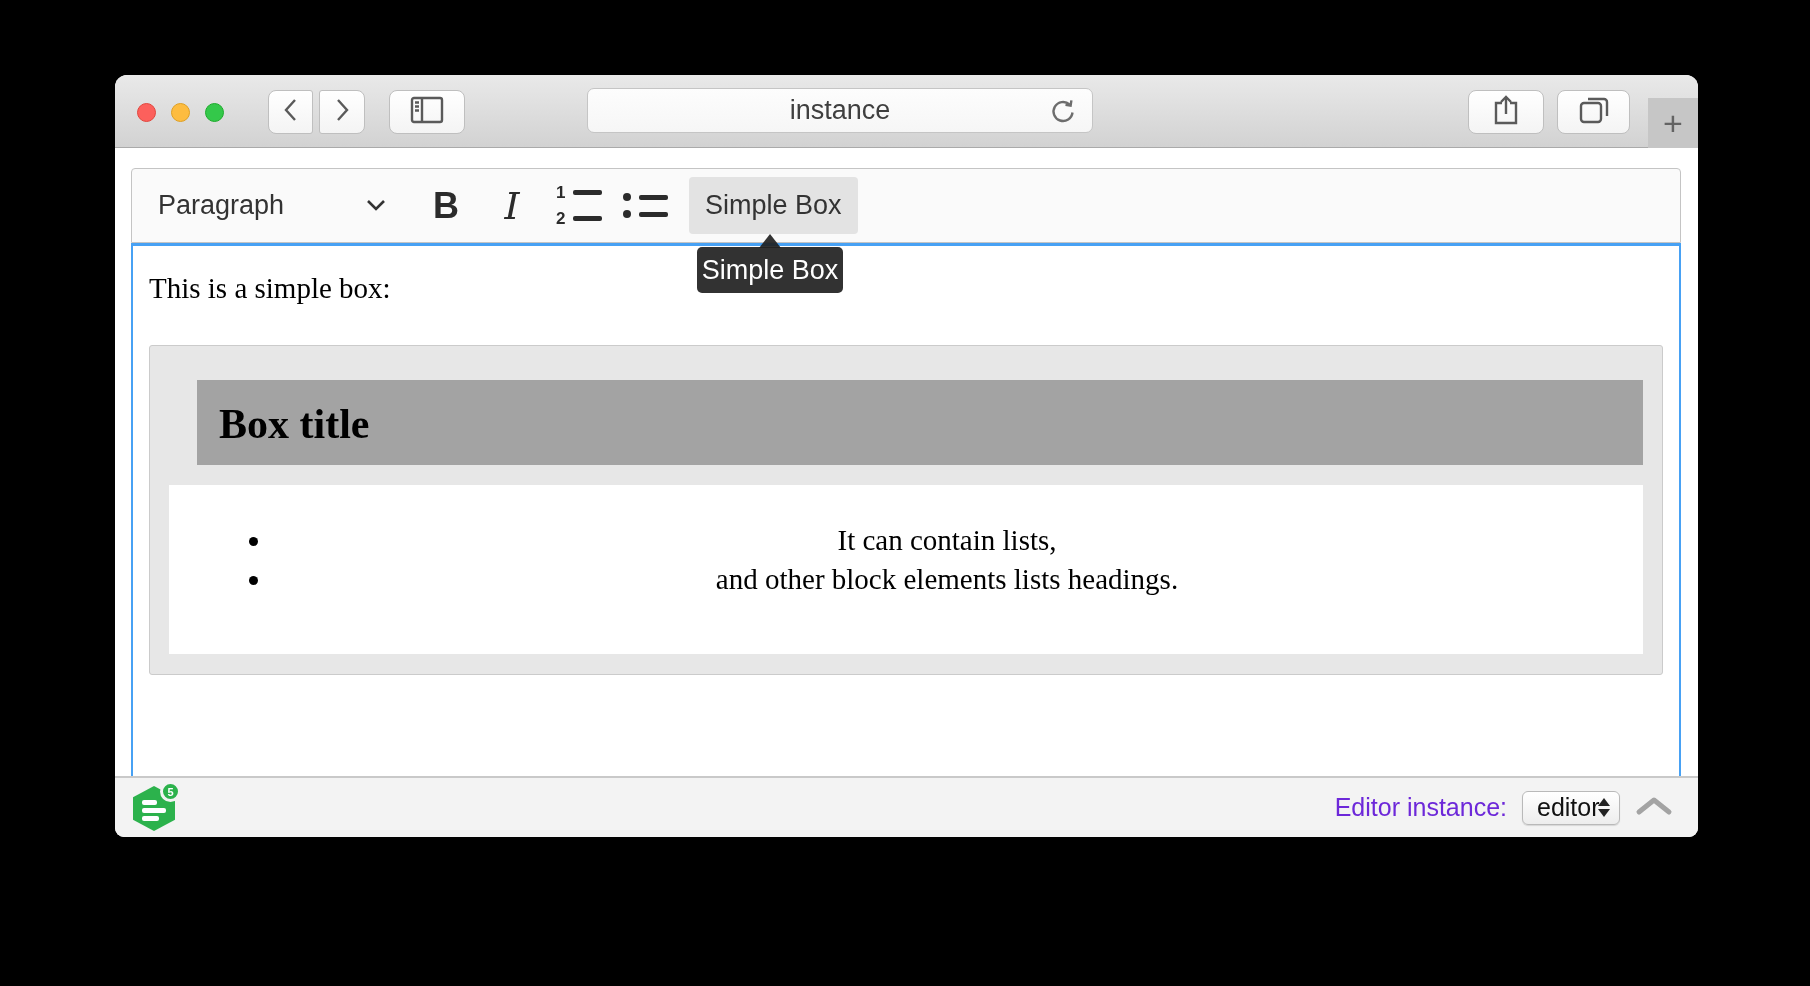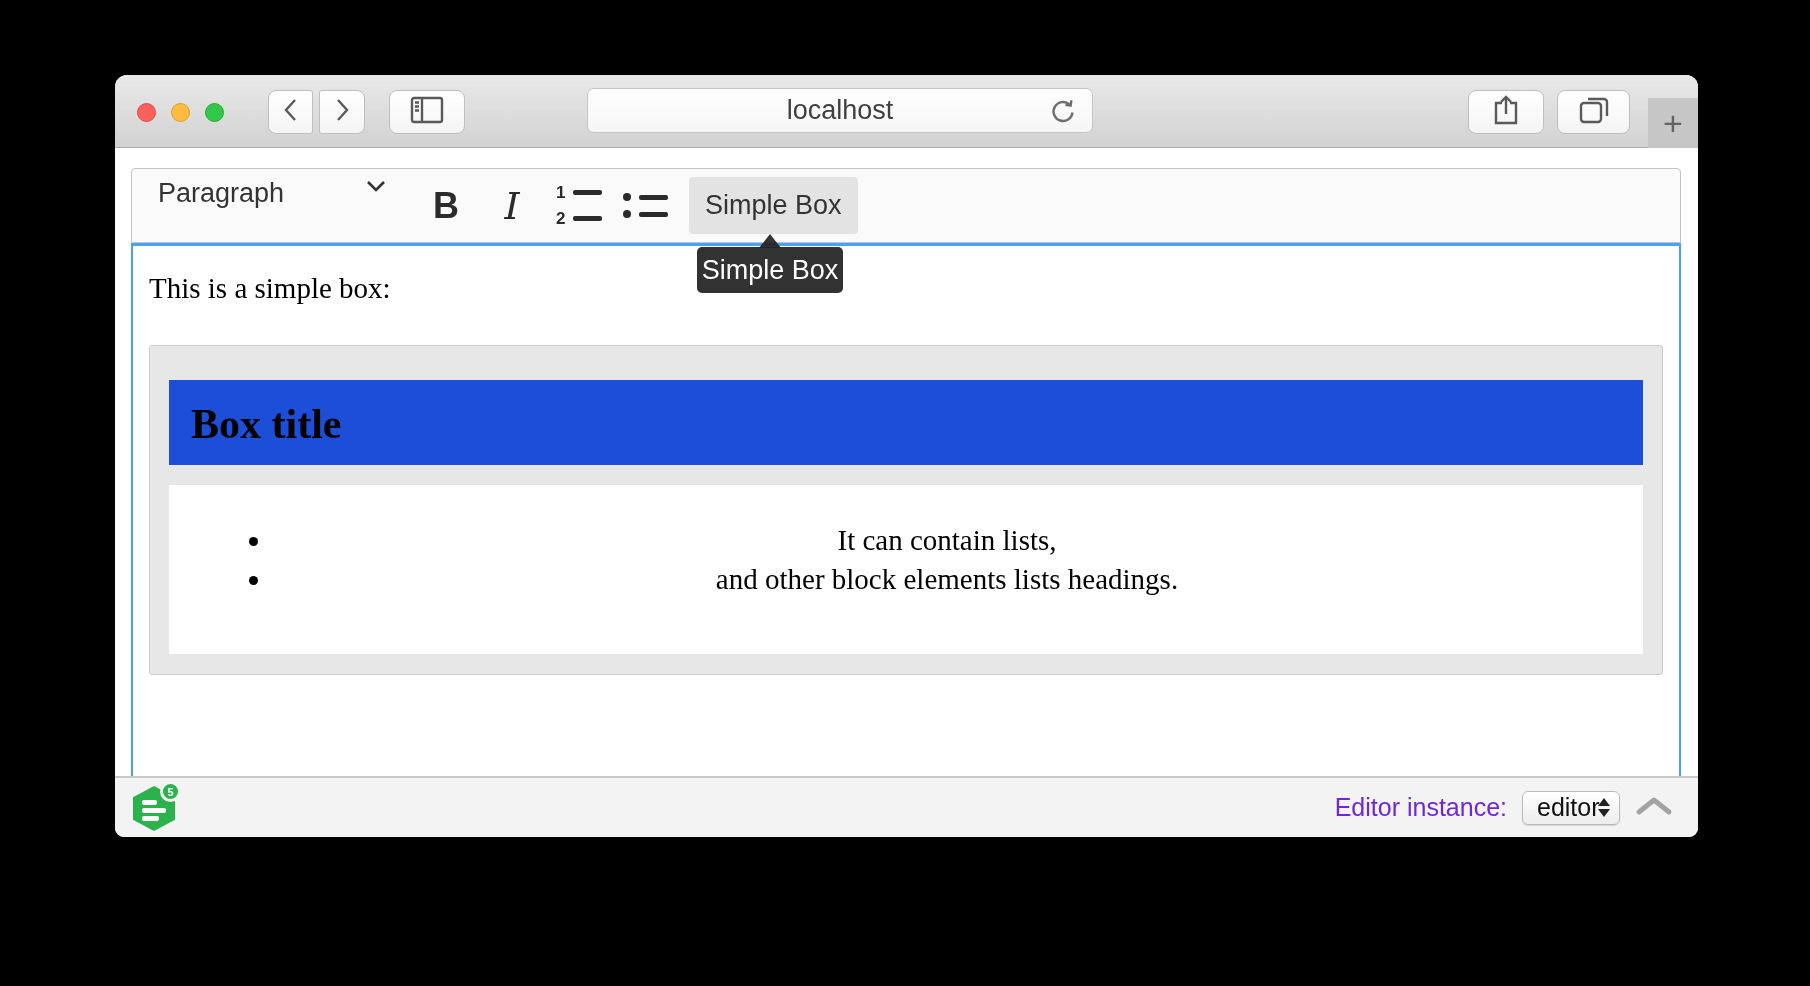--- a/index.html
+++ b/index.html
@@ -45,21 +45,21 @@
             font-size: 34px; color: #636363; font-weight: 300; }
 
   
   .viewport { position: absolute; left: 0; top: 74px; width: 100%; height: 627px;
               background: #fff; }
 
   
   .cktoolbar { position: absolute; left: 16px; top: 19px; width: 1550px; height: 75px;
                background: #fafafa; border: 1px solid #c4c4c4; border-radius: 4px 4px 0 0;
                display: flex; align-items: center; padding: 0 26px; }
-  .ck-dropdown { width: 228px; height: 56px; display: flex; 
+  .ck-dropdown { width: 228px; height: 56px; display: flex; align-items: center;
                  justify-content: space-between; margin-right: 38px; border-radius: 4px; }
   .ck-dropdown-label { font-size: 27px; color: #333; }
   .ck-btn { width: 44px; height: 56px; margin-right: 22px; border-radius: 4px;
             display: flex; align-items: center; justify-content: center; color: #2b2b2b; }
   .ck-bold { font-weight: bold; font-size: 36px; }
   .ck-italic { font-family: "DejaVu Serif", serif; font-style: italic; font-size: 38px; }
   .li-icon { display: flex; flex-direction: column; gap: 9px; }
   .li-row { display: flex; align-items: center; gap: 7px; }
   .li-num { font-size: 17px; font-weight: bold; color: #2b2b2b; width: 11px; text-align: right;
             line-height: 1; }
@@ -72,21 +72,21 @@
   
   .ckeditable { position: absolute; left: 16px; top: 94px; width: 1550px; bottom: 0;
                 background: #fff; border: 2px solid #47a1f4; border-bottom: none;
                 border-top-width: 3px; padding: 26px 16px 0;
                 font-family: "Liberation Serif", serif; font-size: 29px; color: #000;
                 overflow: hidden; }
   .intro-p { margin: 0 0 40px 0; }
 
   .simplebox { background: #e7e7e7; border: 1px solid #cbcbcb; border-radius: 3px;
                padding: 34px 19px 20px; }
-  .sb-title { background: #1d4ed8; padding: 21px 22px 18px; }
+  .sb-title { background: #a3a3a3; padding: 21px 22px 18px; margin-left: 28px; }
   .sb-title h1 { font-size: 42px; font-weight: bold; line-height: 1.1; }
   .sb-desc { background: #fff; margin-top: 20px; padding: 36px 22px 56px; }
   .sb-desc p { margin: 0 0 33px 0; }
   .sb-desc ul { margin: 0; padding-left: 82px; text-align: center; }
   .sb-desc li { line-height: 1.33; }
 
   
   .cktooltip { position: absolute; left: 582px; top: 98px; width: 146px; height: 46px;
                background: rgba(33,33,33,.92); border-radius: 5px; z-index: 20;
                display: flex; align-items: center; justify-content: center;
@@ -159,21 +159,21 @@
           <rect x="2" y="2" width="30" height="24" rx="2"></rect>
           <line x1="12" y1="2" x2="12" y2="26"></line>
           <line x1="5" y1="6.5" x2="9" y2="6.5"></line>
           <line x1="5" y1="10.5" x2="9" y2="10.5"></line>
           <line x1="5" y1="14.5" x2="9" y2="14.5"></line>
         </svg>
       </span>
     </div>
 
     <div class="urlbar">
-      <span class="url-text">localhost</span>
+      <span class="url-text">instance</span>
       <span class="reload">
         <svg width="30" height="30" viewBox="0 0 30 30">
           <path d="M21.5 7.5 A 9.5 9.5 0 1 0 24.5 15.5"></path>
           <path d="M17.5 7.8 L22.6 8.6 L23.4 3.4" stroke-linejoin="miter"></path>
         </svg>
       </span>
     </div>
 
     <div class="tb-btn btn-share">
       <span>

